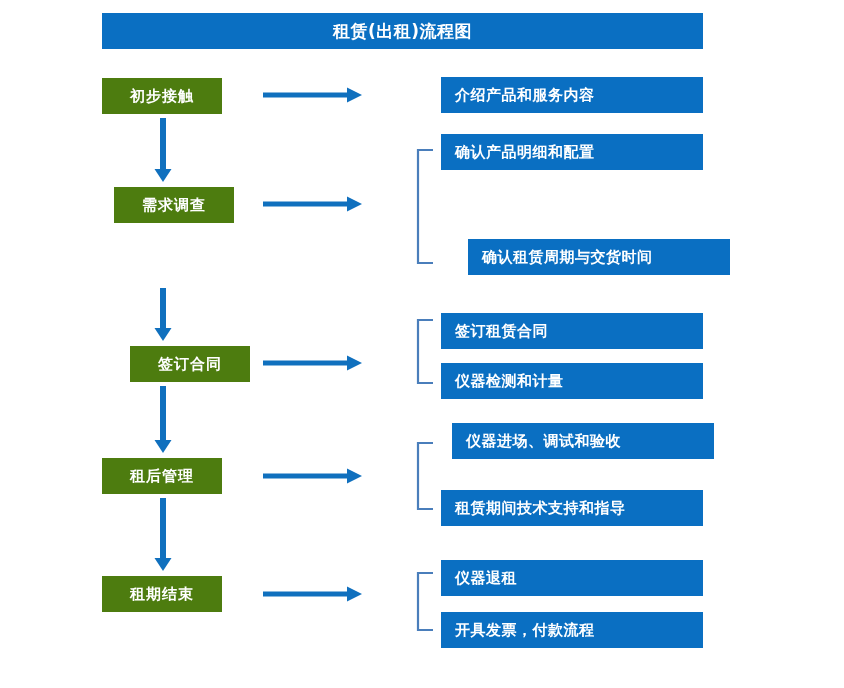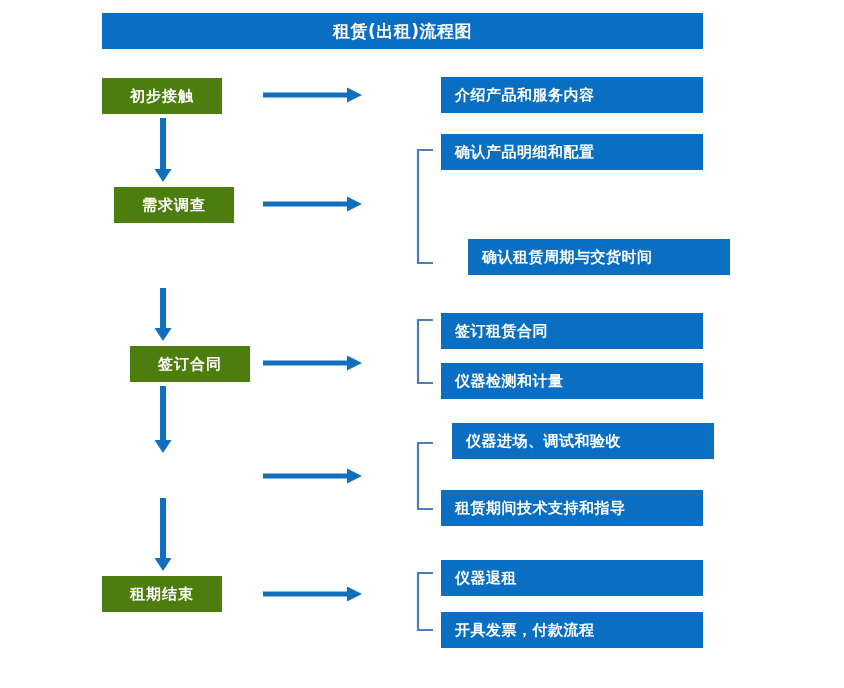--- a/index.html
+++ b/index.html
@@ -131,20 +131,23 @@
 
   <div class="stage-box" style="left: 102px; top: 78px;">
     <span>初步接触</span>
   </div>
   <div class="stage-box" style="left: 114px; top: 187px;">
     <span>需求调查</span>
   </div>
   <div class="stage-box" style="left: 102px; top: 346px; margin-left: 28px;">
     <span>签订合同</span>
   </div>
+  <div class="stage-box" style="left: 102px; top: 458px;">
+    <span>租后管理</span>
+  </div>
   <div class="stage-box" style="left: 102px; top: 576px;">
     <span>租期结束</span>
   </div>
 
   <div class="detail-box" style="left: 441px; top: 77px;">
     <span>介绍产品和服务内容</span>
   </div>
   <div class="detail-box" style="left: 441px; top: 134px;">
     <span>确认产品明细和配置</span>
   </div>

